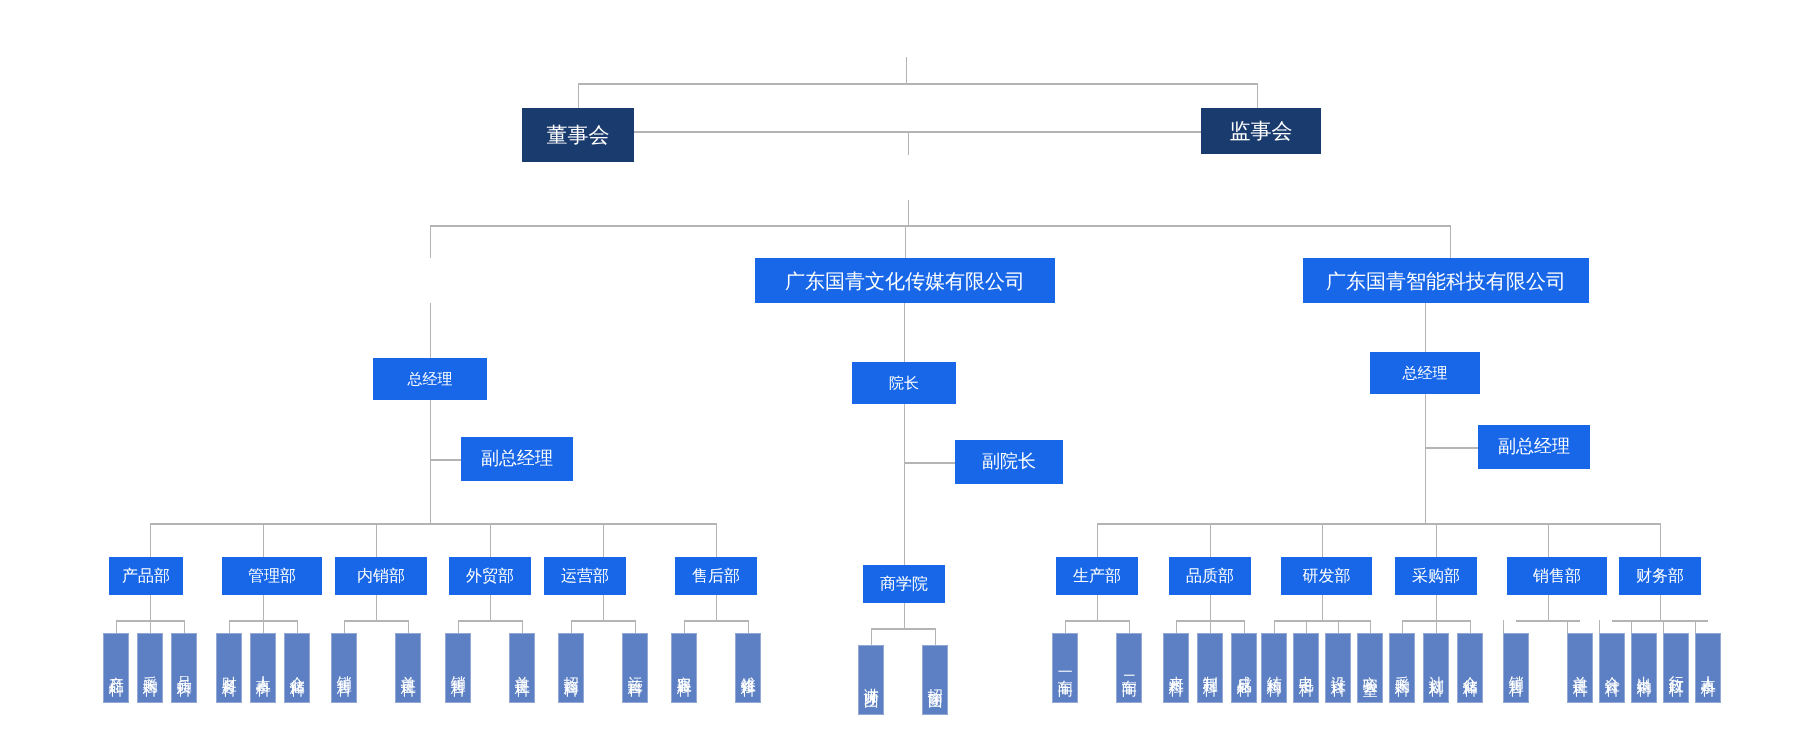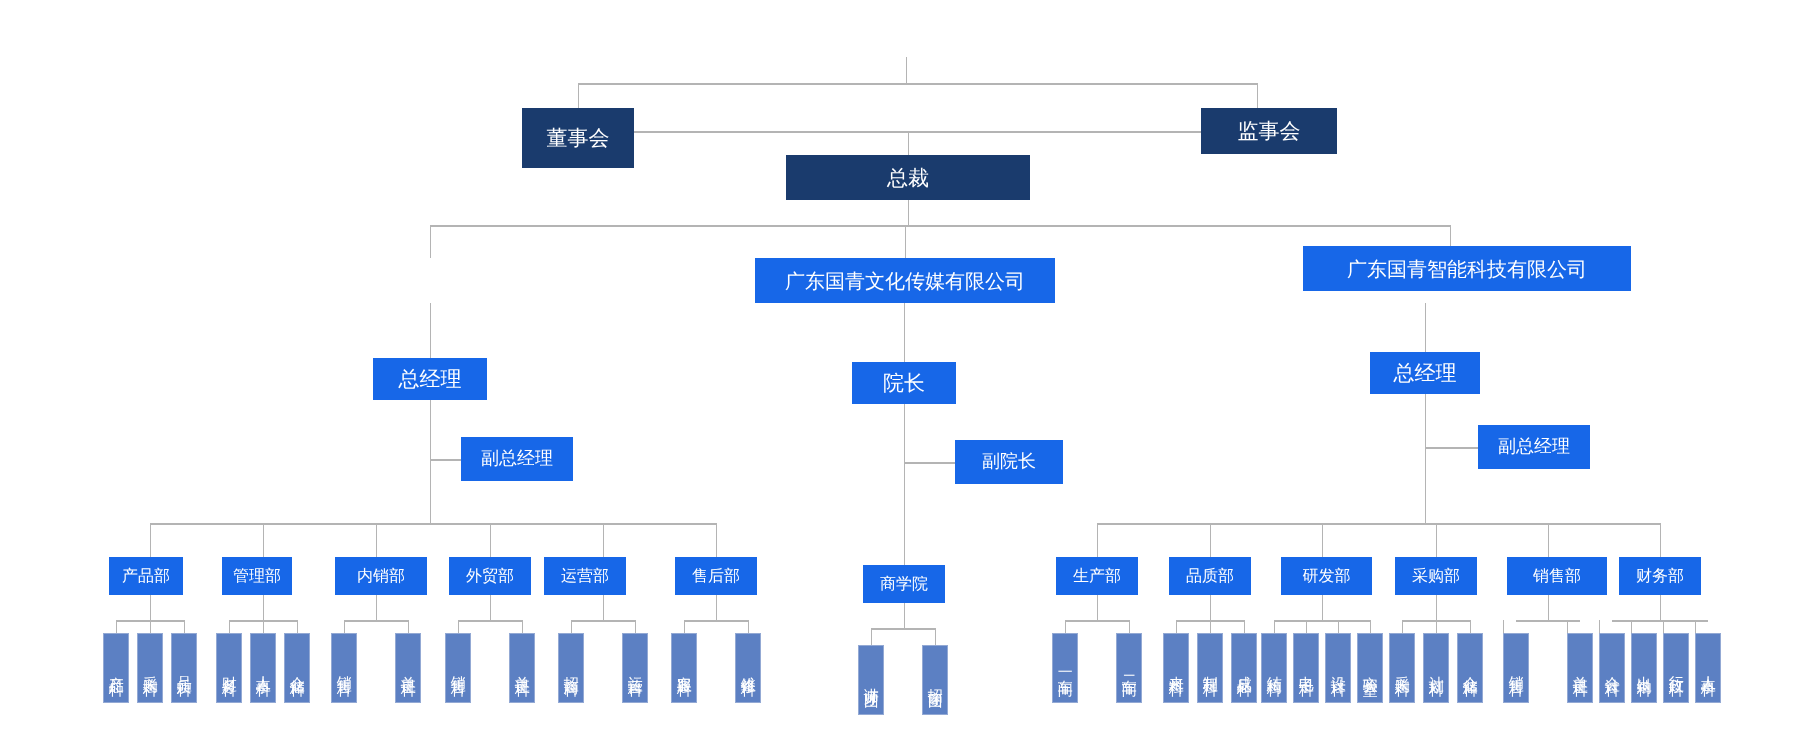--- a/index.html
+++ b/index.html
@@ -10,54 +10,53 @@
   .node{
     position:absolute;display:flex;align-items:center;justify-content:center;
     color:#ffffff;text-align:center;box-sizing:border-box;z-index:2;line-height:1.1;
   }
   .navy{background:var(--navy,#1A3B6D);}
   .blue{background:var(--blue,#1767E8);}
   .steel{background:var(--steel,#5C80C3);border:1px solid #93a9d4;}
   .lvl1{font-size:27px;font-weight:bold;letter-spacing:1px;}
   .lvl2{font-size:21px;font-weight:500;}
   .company{font-size:20px;font-weight:500;}
-  .mgr{font-size:21px;font-weight:500;}
+  .mgr{font-size:15px;font-weight:500;}
   .dep{font-size:18px;font-weight:500;}
   .dept{font-size:16px;font-weight:500;}
   .vnode{
     writing-mode:vertical-rl;text-orientation:upright;
     font-size:15px;letter-spacing:3px;font-weight:500;
     display:flex;align-items:center;justify-content:center;
   }
   .line{position:absolute;background:var(--line,#b4b4b4);z-index:1;}
 </style>
 </head>
 <body>
 
 <div id="stage">
 
 
-  <div class="node navy lvl2" style="left:522px;top:108px;width:112px;height:60px">董事会</div>
-  <div class="node navy lvl2" style="left:1201px;top:108px;width:136px;height:46px">监事会</div>
-
-  <div class="node navy lvl2" style="left:786px;top:155px;width:244px;height:45px">总裁</div>
+  <div class="node navy lvl2" style="left:522px;top:108px;width:112px;height:54px">董事会</div>
+  <div class="node navy lvl2" style="left:1201px;top:108px;width:120px;height:46px">监事会</div>
+
 
   <div class="node blue company" style="left:755px;top:258px;width:300px;height:45px">广东国青文化传媒有限公司</div>
-  <div class="node blue company" style="left:1303px;top:246px;width:328px;height:45px">广东国青智能科技有限公司</div>
+  <div class="node blue company" style="left:1303px;top:258px;width:286px;height:45px">广东国青智能科技有限公司</div>
 
   <div class="node blue mgr" style="left:373px;top:358px;width:114px;height:42px">总经理</div>
   <div class="node blue mgr" style="left:852px;top:362px;width:104px;height:42px">院长</div>
   <div class="node blue mgr" style="left:1370px;top:352px;width:110px;height:42px">总经理</div>
 
   <div class="node blue dep" style="left:461px;top:437px;width:112px;height:44px">副总经理</div>
   <div class="node blue dep" style="left:955px;top:440px;width:108px;height:44px">副院长</div>
   <div class="node blue dep" style="left:1478px;top:425px;width:112px;height:44px">副总经理</div>
 
   <div class="node blue dept" style="left:109px;top:557px;width:74px;height:38px">产品部</div>
-  <div class="node blue dept" style="left:222px;top:557px;width:70px;height:38px">管理部</div>
+  <div class="node blue dept" style="left:222px;top:557px;width:100px;height:38px">管理部</div>
   <div class="node blue dept" style="left:335px;top:557px;width:92px;height:38px">内销部</div>
   <div class="node blue dept" style="left:449px;top:557px;width:82px;height:38px">外贸部</div>
   <div class="node blue dept" style="left:544px;top:557px;width:82px;height:38px">运营部</div>
   <div class="node blue dept" style="left:675px;top:557px;width:82px;height:38px">售后部</div>
 
   <div class="node blue dept" style="left:863px;top:565px;width:82px;height:38px">商学院</div>
 
   <div class="node blue dept" style="left:1056px;top:557px;width:82px;height:38px">生产部</div>
   <div class="node blue dept" style="left:1169px;top:557px;width:82px;height:38px">品质部</div>
   <div class="node blue dept" style="left:1281px;top:557px;width:91px;height:38px">研发部</div>

